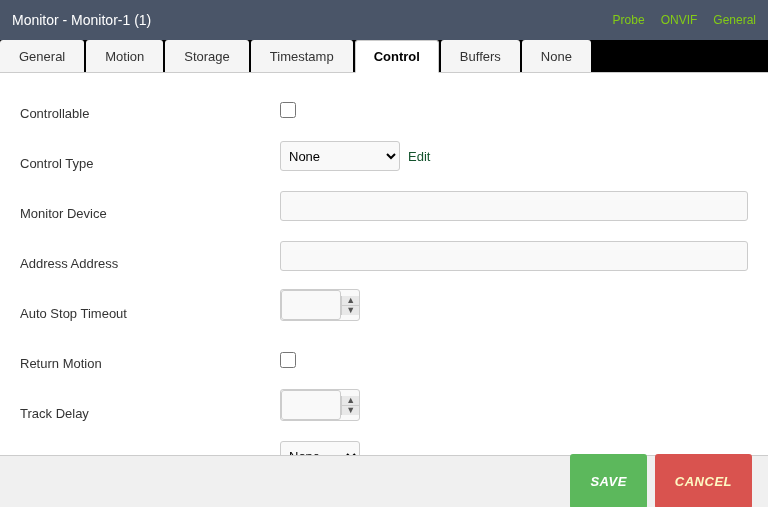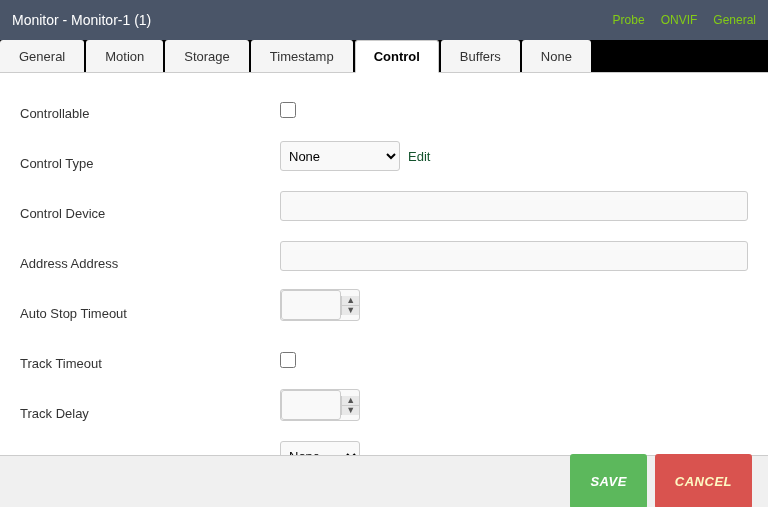--- a/index.html
+++ b/index.html
@@ -262,21 +262,21 @@
       <div class="select-edit-wrap">
         <select>
           <option>None</option>
         </select>
         <a class="edit-link">Edit</a>
       </div>
     </div>
   </div>
 
   <div class="form-row">
-    <div class="form-label">Control Device</div>
+    <div class="form-label">Monitor Device</div>
     <div class="form-control">
       <input type="text" class="wide-input" style="">
     </div>
   </div>
 
   <div class="form-row">
     <div class="form-label">Address Address</div>
     <div class="form-control">
       <input type="text" class="wide-input" style="">
     </div>
@@ -289,21 +289,21 @@
         <input type="text" class="spinner-input" value="" style="">
         <div class="spinner-buttons">
           <button class="spinner-btn">▲</button>
           <button class="spinner-btn">▼</button>
         </div>
       </div>
     </div>
   </div>
 
   <div class="form-row">
-    <div class="form-label">Track Timeout</div>
+    <div class="form-label">Return Motion</div>
     <div class="form-control">
       <input type="checkbox" style="">
     </div>
   </div>
 
   <div class="form-row">
     <div class="form-label">Track Delay</div>
     <div class="form-control">
       <div class="spinner-wrap">
         <input type="text" class="spinner-input" value="" style="">

